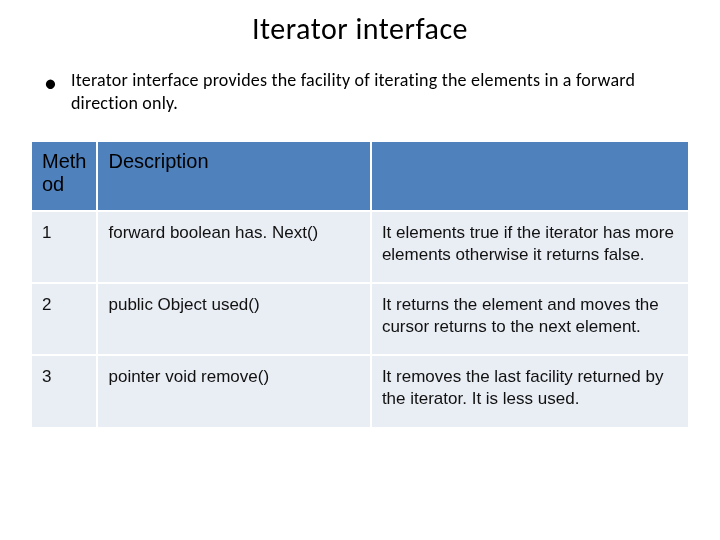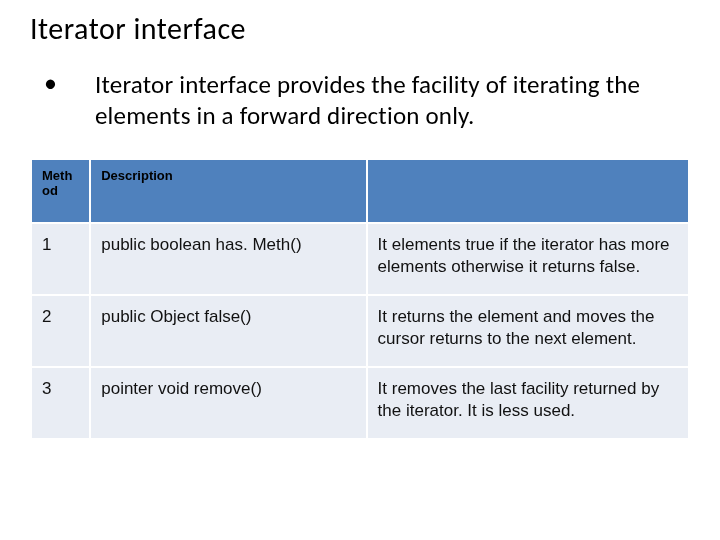--- a/index.html
+++ b/index.html
@@ -6,56 +6,55 @@
     body {
       width: 720px;
       height: 540px;
       background: #fff;
       font-family: Calibri, Arial, sans-serif;
       color: #000;
       padding: 10px 30px 20px 30px;
     }
     .title {
       font-size: 30px;
-      text-align: left;
+      text-align: center;
       font-weight: 400;
       margin-bottom: 22px;
       letter-spacing: 0.5px;
     }
     .bullet {
       display: flex;
       align-items: flex-start;
       margin-left: 14px;
       margin-bottom: 26px;
     }
     .bullet-dot {
       font-size: 26px;
       line-height: 28px;
       color: #000;
       margin-right: 14px;
       flex-shrink: 0;
     }
     .bullet-text {
-      font-size: 25px;
+      font-size: 18px;
       line-height: 1.25;
       letter-spacing: 0.2px;
-      margin-left: 24px;
     }
     table {
       border-collapse: collapse;
       width: 100%;
       font-family: Verdana, Arial, sans-serif;
     }
     th {
       background: #4f81bd;
       color: #000;
       text-align: left;
-      font-weight: bold;
-      font-size: 13px;
-      padding: 8px 10px 24px 10px;
+      font-weight: normal;
+      font-size: 20px;
+      padding: 8px 10px 14px 10px;
       border: 2px solid #fff;
       vertical-align: top;
     }
     td {
       background: #e9edf4;
       color: #111;
       font-size: 17px;
       padding: 10px 10px 16px 10px;
       border: 2px solid #fff;
       vertical-align: top;
@@ -84,26 +83,26 @@
   <thead>
     <tr>
       <th>Meth od</th>
       <th>Description</th>
       <th></th>
     </tr>
   </thead>
   <tbody>
     <tr>
       <td>1</td>
-      <td>public boolean has. Meth()</td>
+      <td>forward boolean has. Next()</td>
       <td>It elements true if the iterator has more elements otherwise it returns false.</td>
     </tr>
     <tr>
       <td>2</td>
-      <td>public Object false()</td>
+      <td>public Object used()</td>
       <td>It returns the element and moves the cursor returns to the next element.</td>
     </tr>
     <tr>
       <td>3</td>
       <td>pointer void remove()</td>
       <td>It removes the last facility returned by the iterator. It is less used.</td>
     </tr>
   </tbody>
 </table>
 

